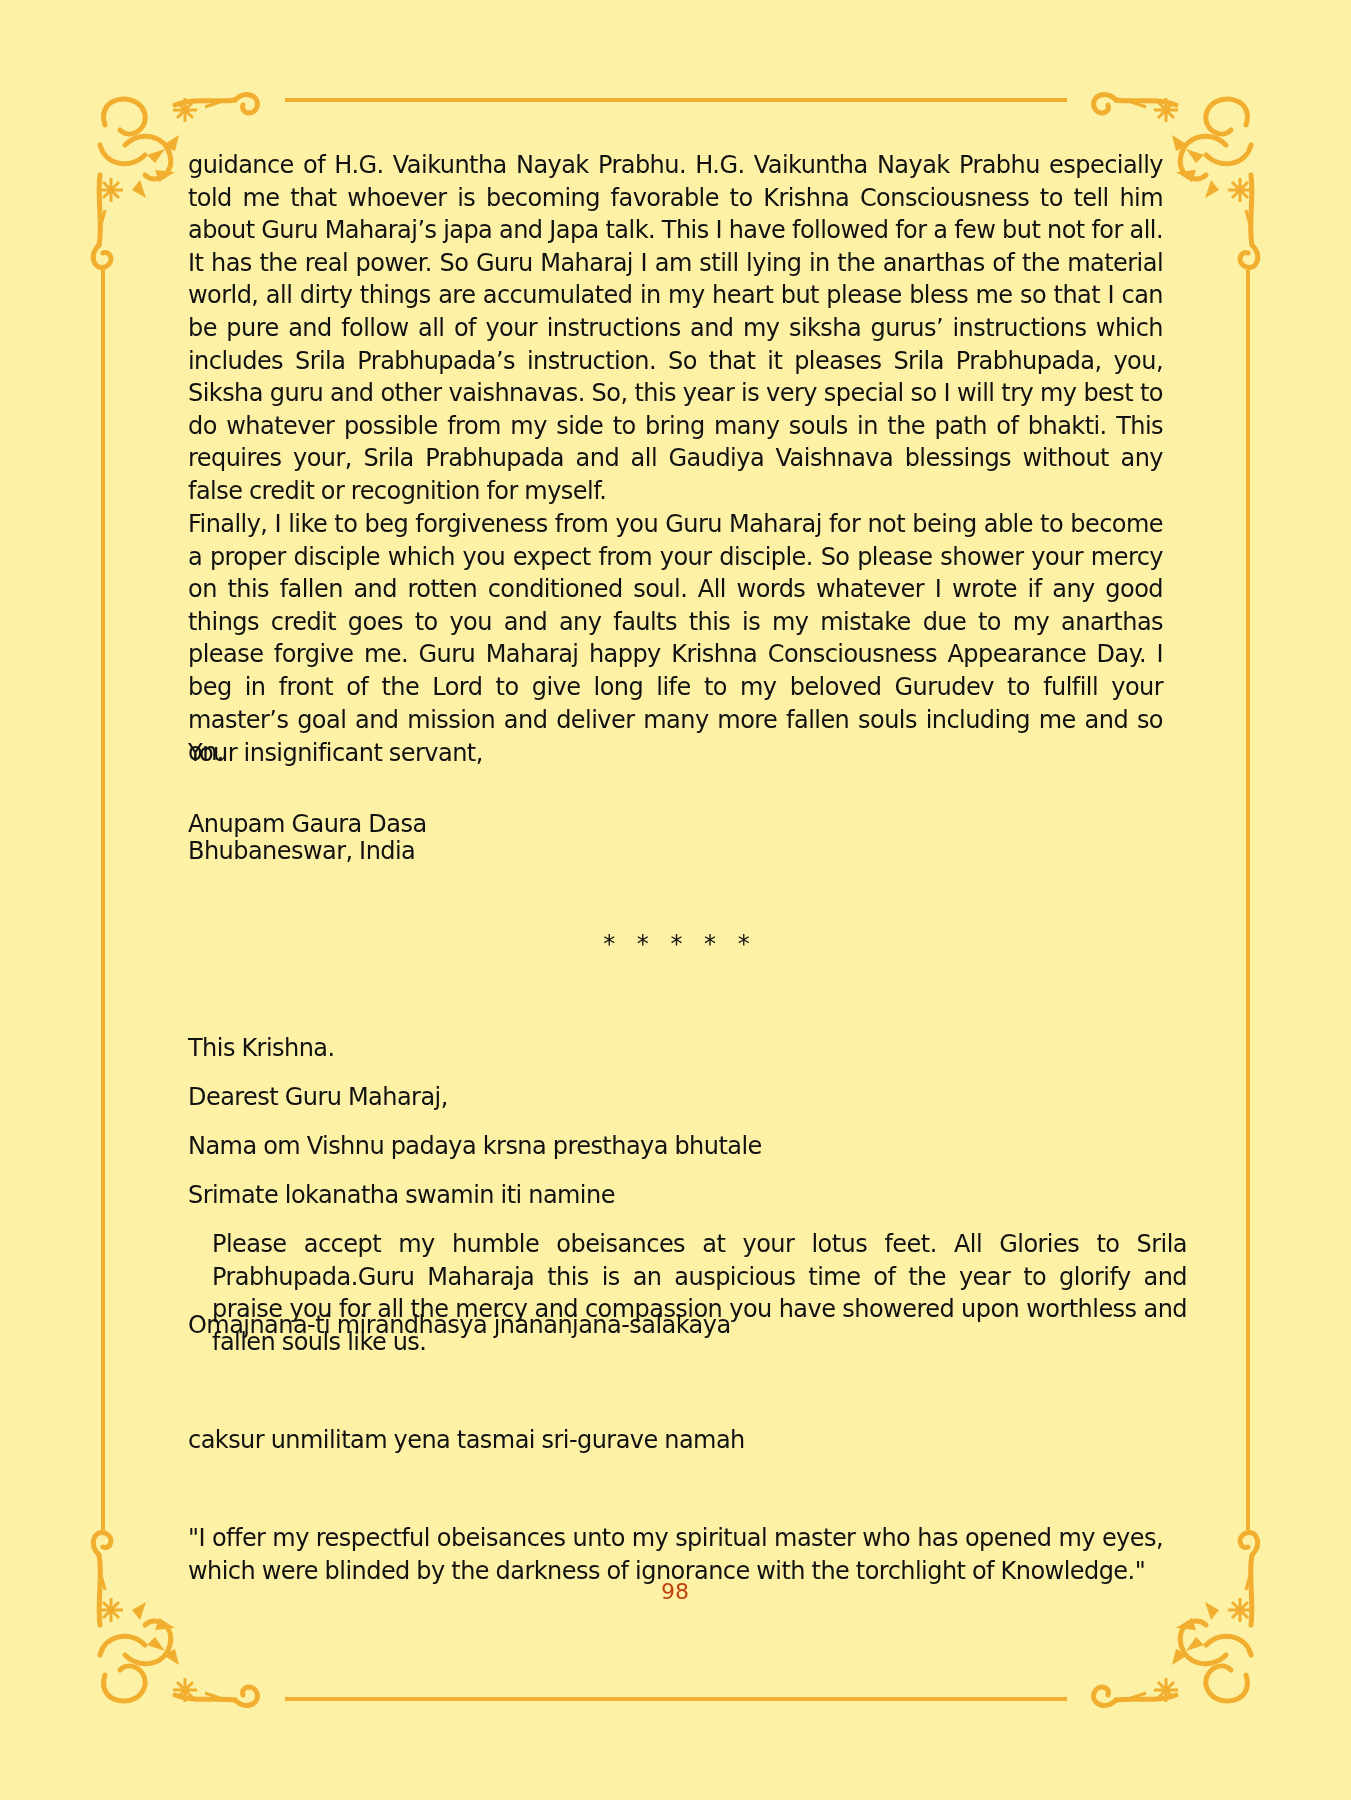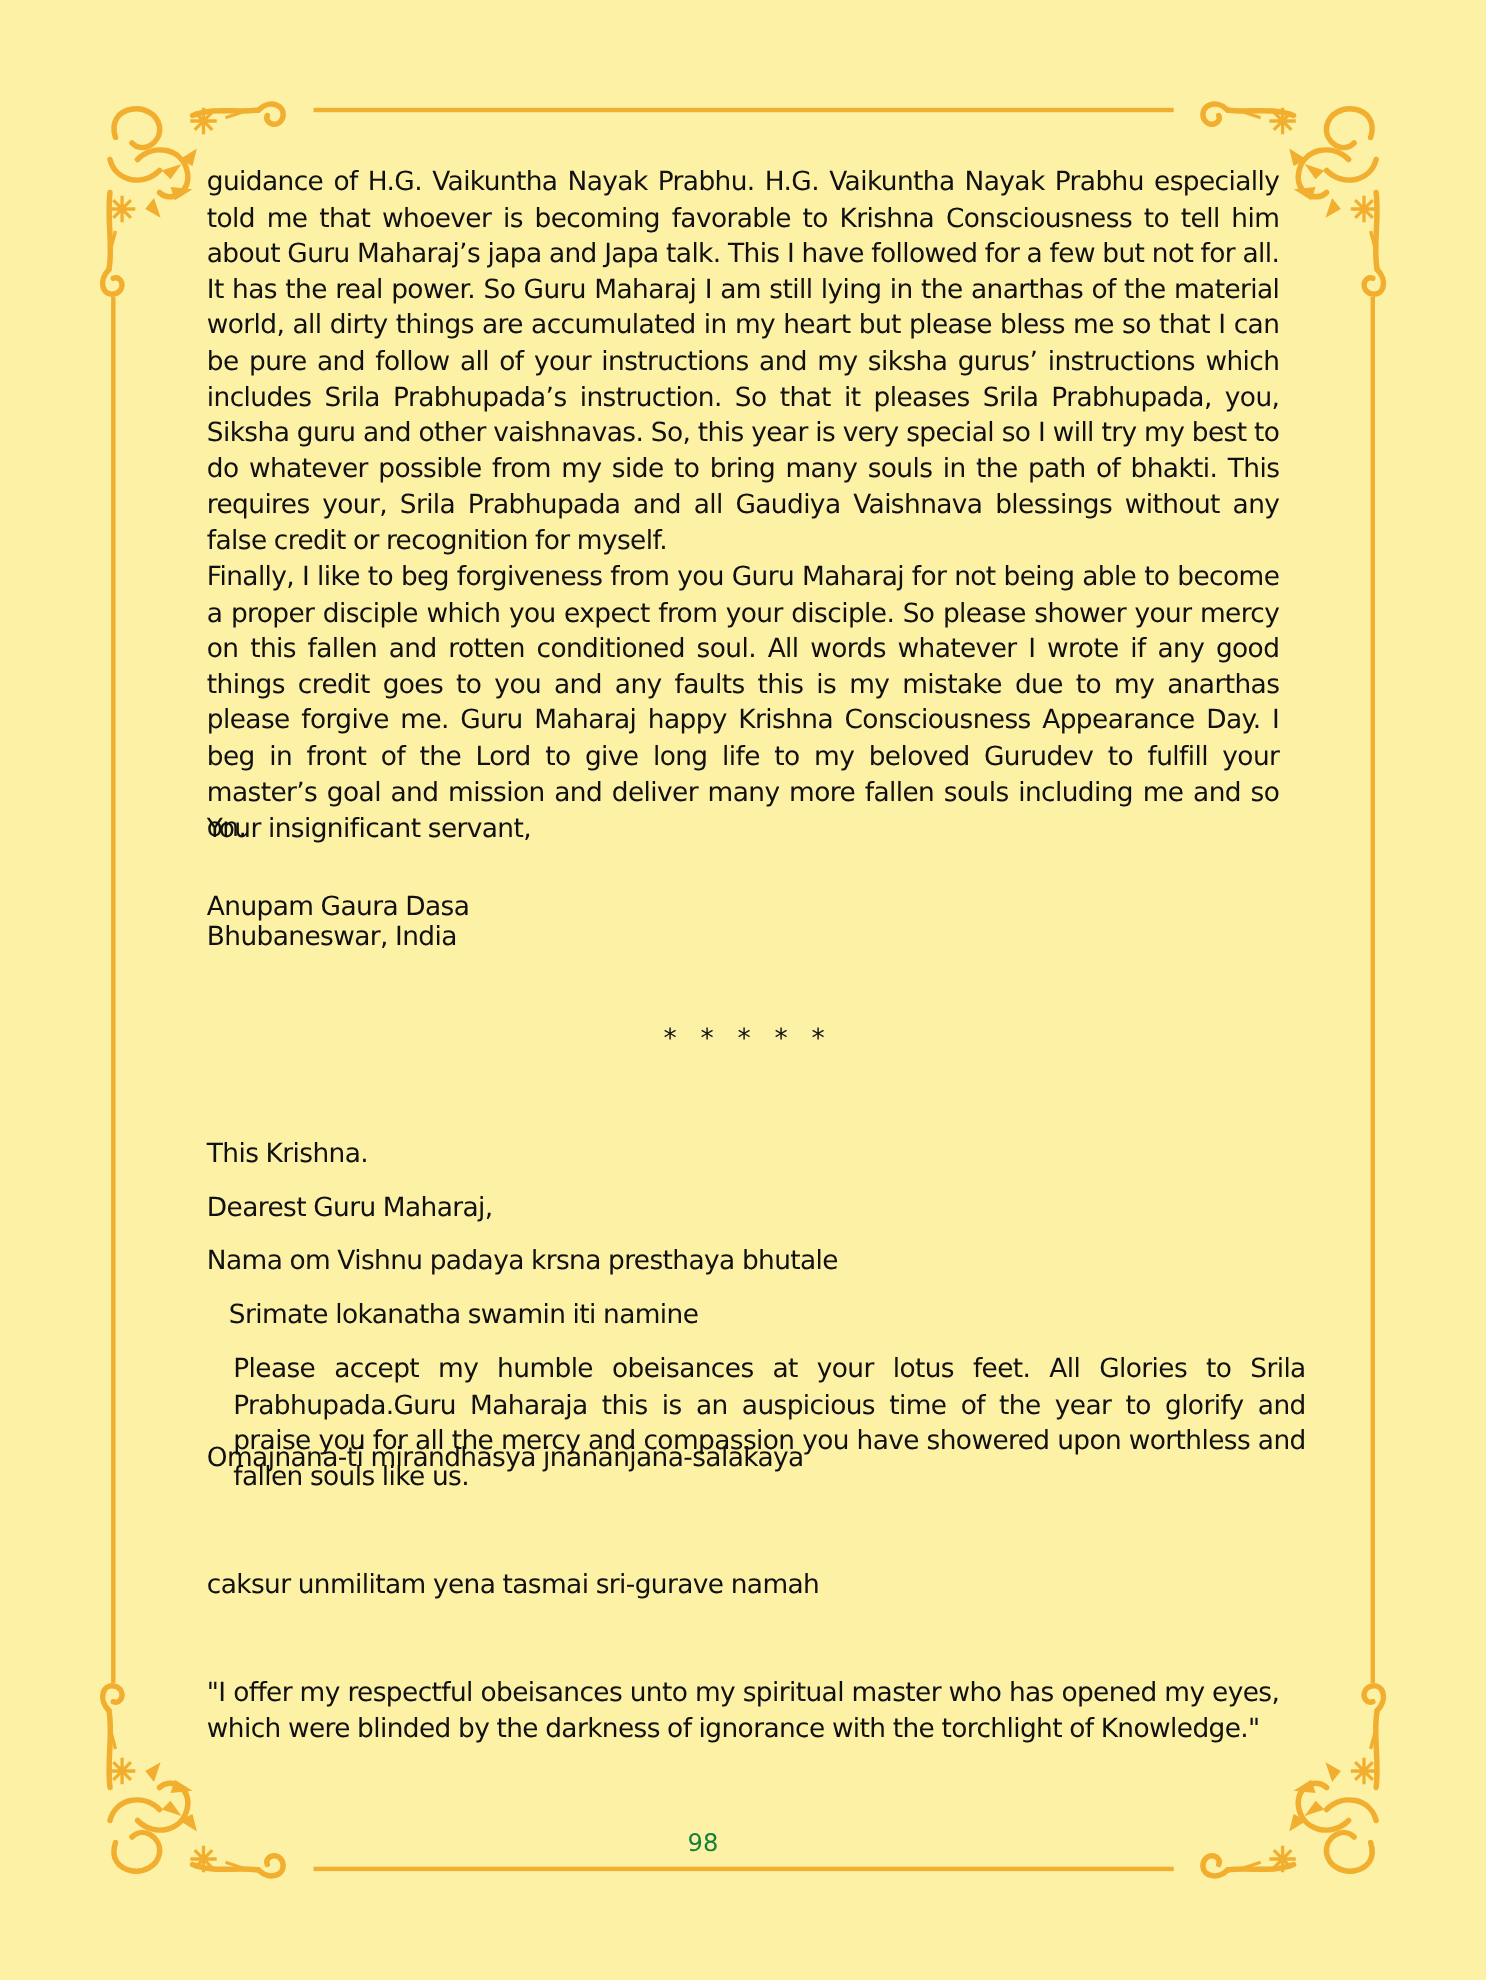--- a/index.html
+++ b/index.html
@@ -17,21 +17,21 @@
   .corner { position:absolute; width:200px; height:200px; }
   .corner svg { width:100%; height:100%; display:block; }
   .text-block {
     position:absolute; left:188px; width:975px;
     font-size: 24px; line-height: 32.6px;
     letter-spacing: -0.55px; word-spacing: -0.5px;
   }
   .text-block p { margin:0; }
   .just { text-align: justify; text-align-last: left; }
   .stars { position:absolute; left:600px; width:160px; top:930px; text-align:center; font-size:24px; letter-spacing:7px; }
-  .page-num { position:absolute; left:625px; width:100px; top:1664px; color:#15803d; font-size:22px; font-family:"DejaVu Sans", sans-serif; }
+  .page-num { position:absolute; left:625px; width:100px; top:1579px; text-align:center; color:#c2410c; font-size:22px; font-family:"DejaVu Sans", sans-serif; }
 </style>
 </head>
 <body>
 
 <div class="page-bg"></div>
 
 <div class="rule h" style="left:285px; width:782px; top:98px;"></div>
 <div class="rule h" style="left:285px; width:782px; top:1697px;"></div>
 <div class="rule v" style="left:101px; top:270px; height:1260px;"></div>
 <div class="rule v" style="left:1246px; top:270px; height:1260px;"></div>
@@ -189,21 +189,21 @@
 
 <div class="text-block" style="top:1032px;">
   <p>This Krishna.</p>
 </div>
 <div class="text-block" style="top:1081px;">
   <p>Dearest Guru Maharaj,</p>
 </div>
 <div class="text-block" style="top:1130px;">
   <p>Nama om Vishnu padaya krsna presthaya bhutale</p>
 </div>
-<div class="text-block" style="top:1179px;margin-left:20px;">
+<div class="text-block" style="top:1179px;">
   <p>Srimate lokanatha swamin iti namine</p>
 </div>
 <div class="text-block" style="top:1228px;margin-left:24px;">
   <p class="just">Please accept my humble obeisances at your lotus feet. All Glories to Srila Prabhupada.Guru Maharaja this is an auspicious time of the year to glorify and praise you for all the mercy and compassion you have showered upon worthless and fallen souls like us.</p>
 </div>
 <div class="text-block" style="top:1309px;">
   <p>Omajnana-ti mirandhasya jnananjana-salakaya</p>
 </div>
 <div class="text-block" style="top:1424px;">
   <p>caksur unmilitam yena tasmai sri-gurave namah</p>

